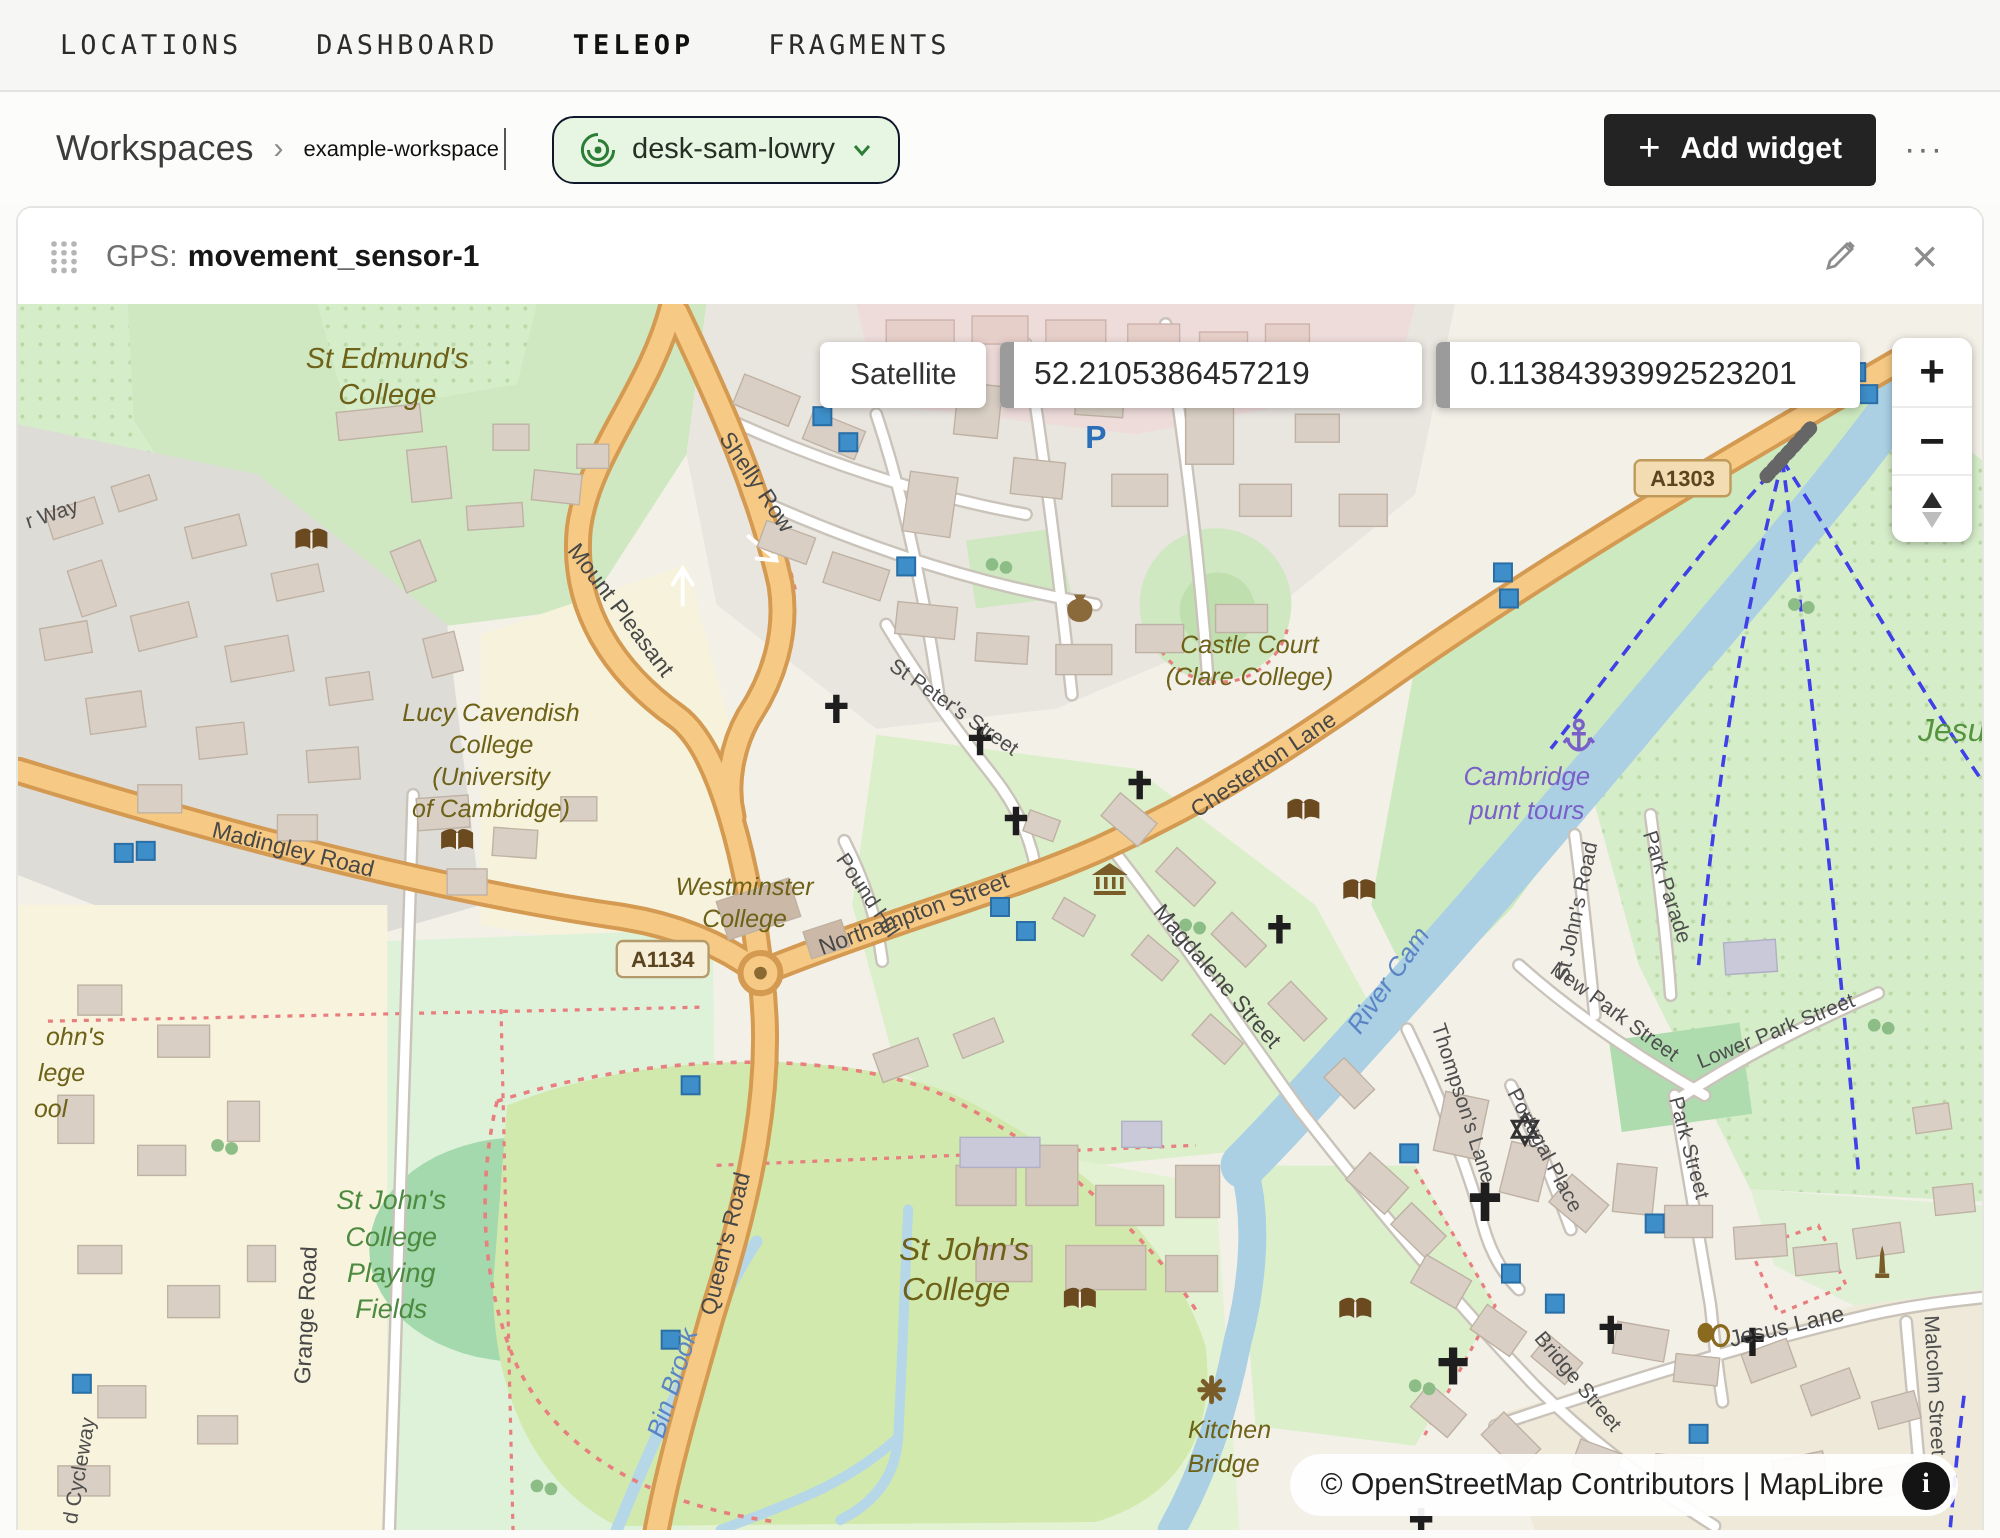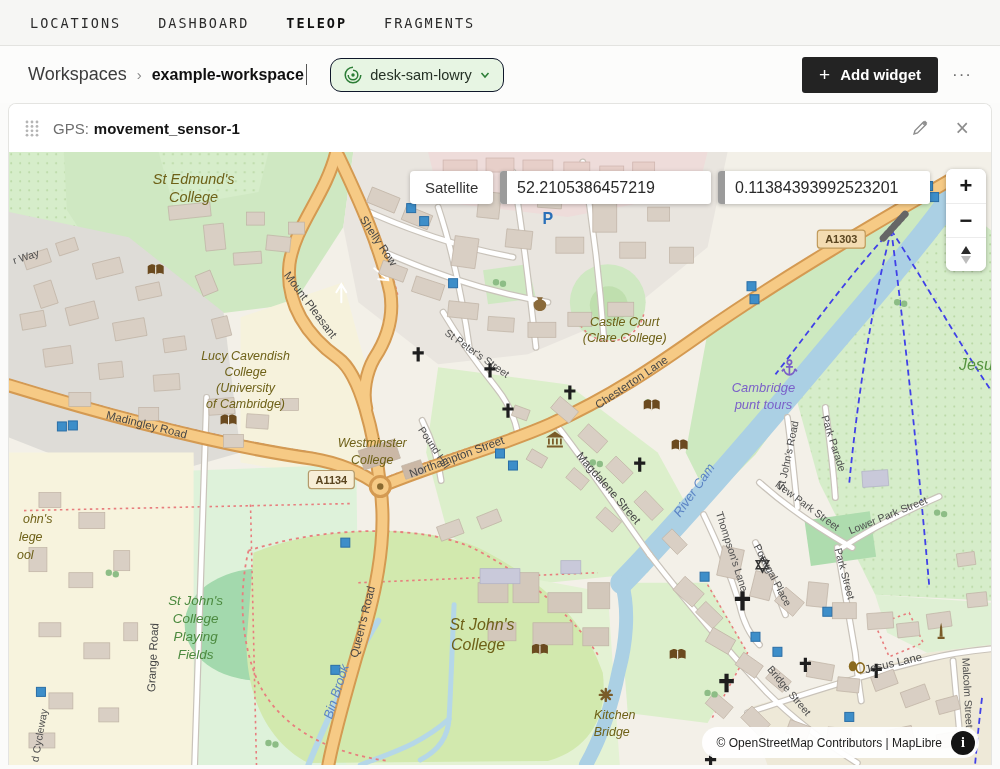--- a/index.html
+++ b/index.html
@@ -9,21 +9,21 @@
   .topnav { height:46px; background:#f6f6f4; border-bottom:1px solid #e3e3e0;
             display:flex; align-items:center; padding-left:30px; gap:37px;
             font-family:"DejaVu Sans Mono", monospace; font-size:13.5px; letter-spacing:2px; color:#2b2b2b; }
   .topnav .nav-item { cursor:pointer; white-space:nowrap; }
   .topnav .nav-item.active { font-weight:bold; color:#111; }
 
   
   .header { height:57px; display:flex; align-items:center; padding:0 28px; background:#fcfcfb; }
   .crumb-root { font-size:18px; color:#3c3c3c; }
   .crumb-sep { margin:0 10px; color:#8a8a8a; font-size:15px; }
-  .crumb-current { font-size:16px; font-weight:bold; color:#101010; }
+  .crumb-current { font-size:11px; font-weight:normal; color:#101010; }
   .text-cursor { display:inline-block; width:1.5px; height:21px; background:#555; margin-left:2px; vertical-align:middle; }
   .select-pill { height:34px; display:flex; align-items:center; gap:8px; padding:0 13px;
                  border-radius:11px; font-size:14.5px; cursor:pointer; }
   .machine-pill { margin-left:38px; background:#f3f3f1; border:1px solid #d9d9d5; color:#333; }
   .part-pill { margin-left:23px; background:#e7f5e3; border:1px solid #0f172a; color:#25322 5; color:#243024; }
   .chev { width:10px; height:10px; flex:none; }
   .btn-add { margin-left:auto; height:36px; background:#232323; color:#fff; border:none; border-radius:3px;
              display:flex; align-items:center; gap:10px; padding:0 17px; font-size:15px; font-weight:bold; cursor:pointer;
              font-family:"Liberation Sans", sans-serif; }
   .btn-add .plus { font-size:19px; font-weight:normal; line-height:1; }
@@ -56,21 +56,21 @@
   .coord-lng { left:709px; width:212px; }
 
   .zoom-ctrl { position:absolute; right:5px; top:17px; width:40px; background:#fff; border-radius:7px;
                box-shadow:0 1px 4px rgba(0,0,0,.3); overflow:hidden; }
   .zoom-ctrl button { display:block; width:100%; height:34px; background:#fff; border:none; cursor:pointer;
                       font-size:22px; font-weight:bold; color:#1c1c1c; line-height:0; }
   .zoom-ctrl button + button { border-top:1px solid #ececec; }
 
   .attribution { position:absolute; right:12px; bottom:7px; height:31px; background:rgba(255,255,255,.93);
                  border-radius:16px; display:flex; align-items:center; gap:9px; padding:0 4px 0 15px; }
-  .attribution .attr-text { font-size:12px; color:#1d1d1d; white-space:nowrap; }
+  .attribution .attr-text { font-size:15px; color:#1d1d1d; white-space:nowrap; }
   .info-circle { width:24px; height:24px; border-radius:50%; background:#141414; color:#fff; font-size:14px;
                  font-weight:bold; display:flex; align-items:center; justify-content:center;
                  font-family:"Liberation Serif", serif; cursor:pointer; }
 
   
   .lbl-college { fill:#6e6118; font-style:italic; font-size:14px; text-anchor:middle; }
   .lbl-college-sm { fill:#6e6118; font-style:italic; font-size:12.5px; text-anchor:middle; }
   .lbl-green { fill:#4c8a3f; font-style:italic; font-size:13.5px; text-anchor:middle; }
   .lbl-green-lg { fill:#55943f; font-style:italic; font-size:16px; text-anchor:start; }
   .lbl-olive-lg { fill:#6e6118; font-style:italic; font-size:16px; text-anchor:middle; }

